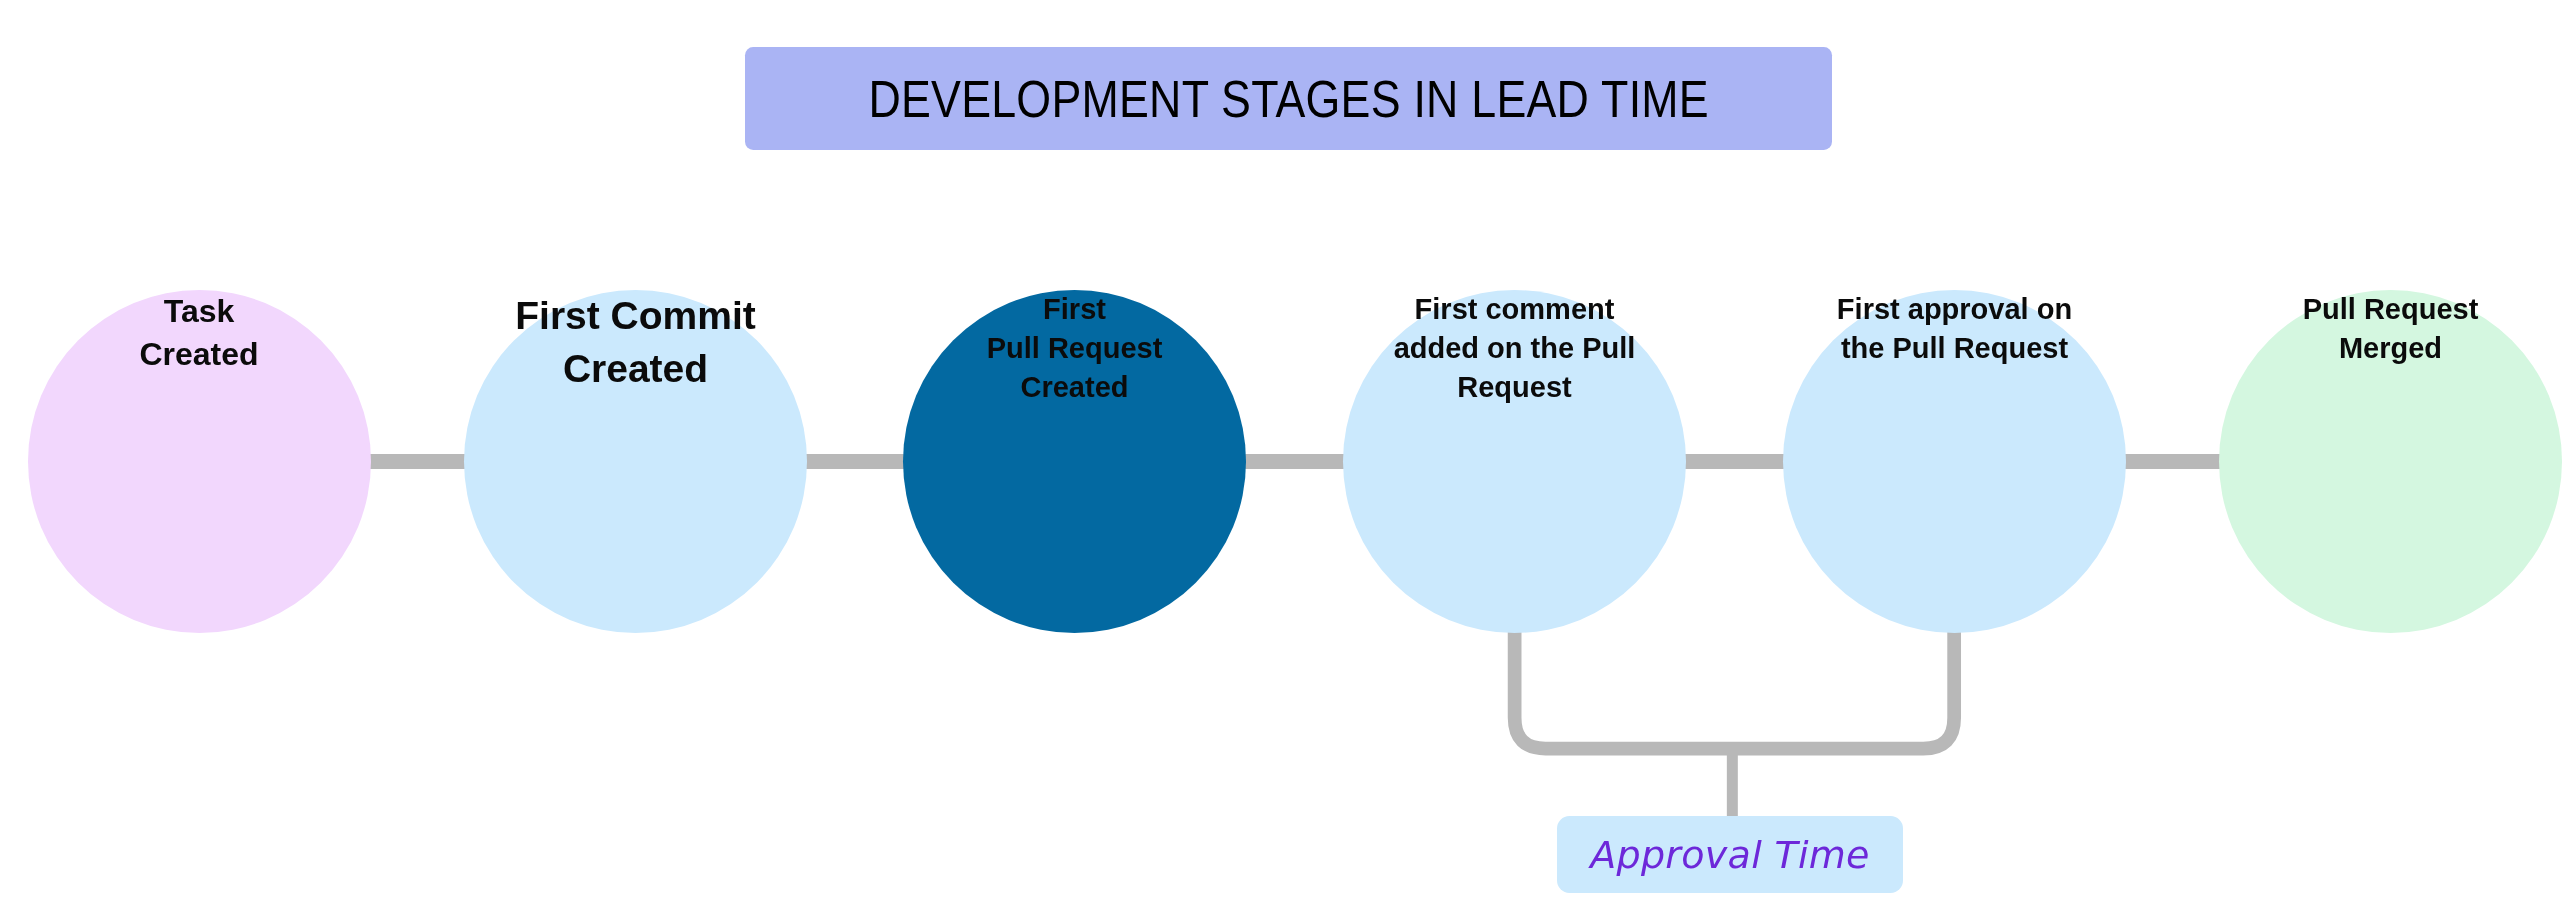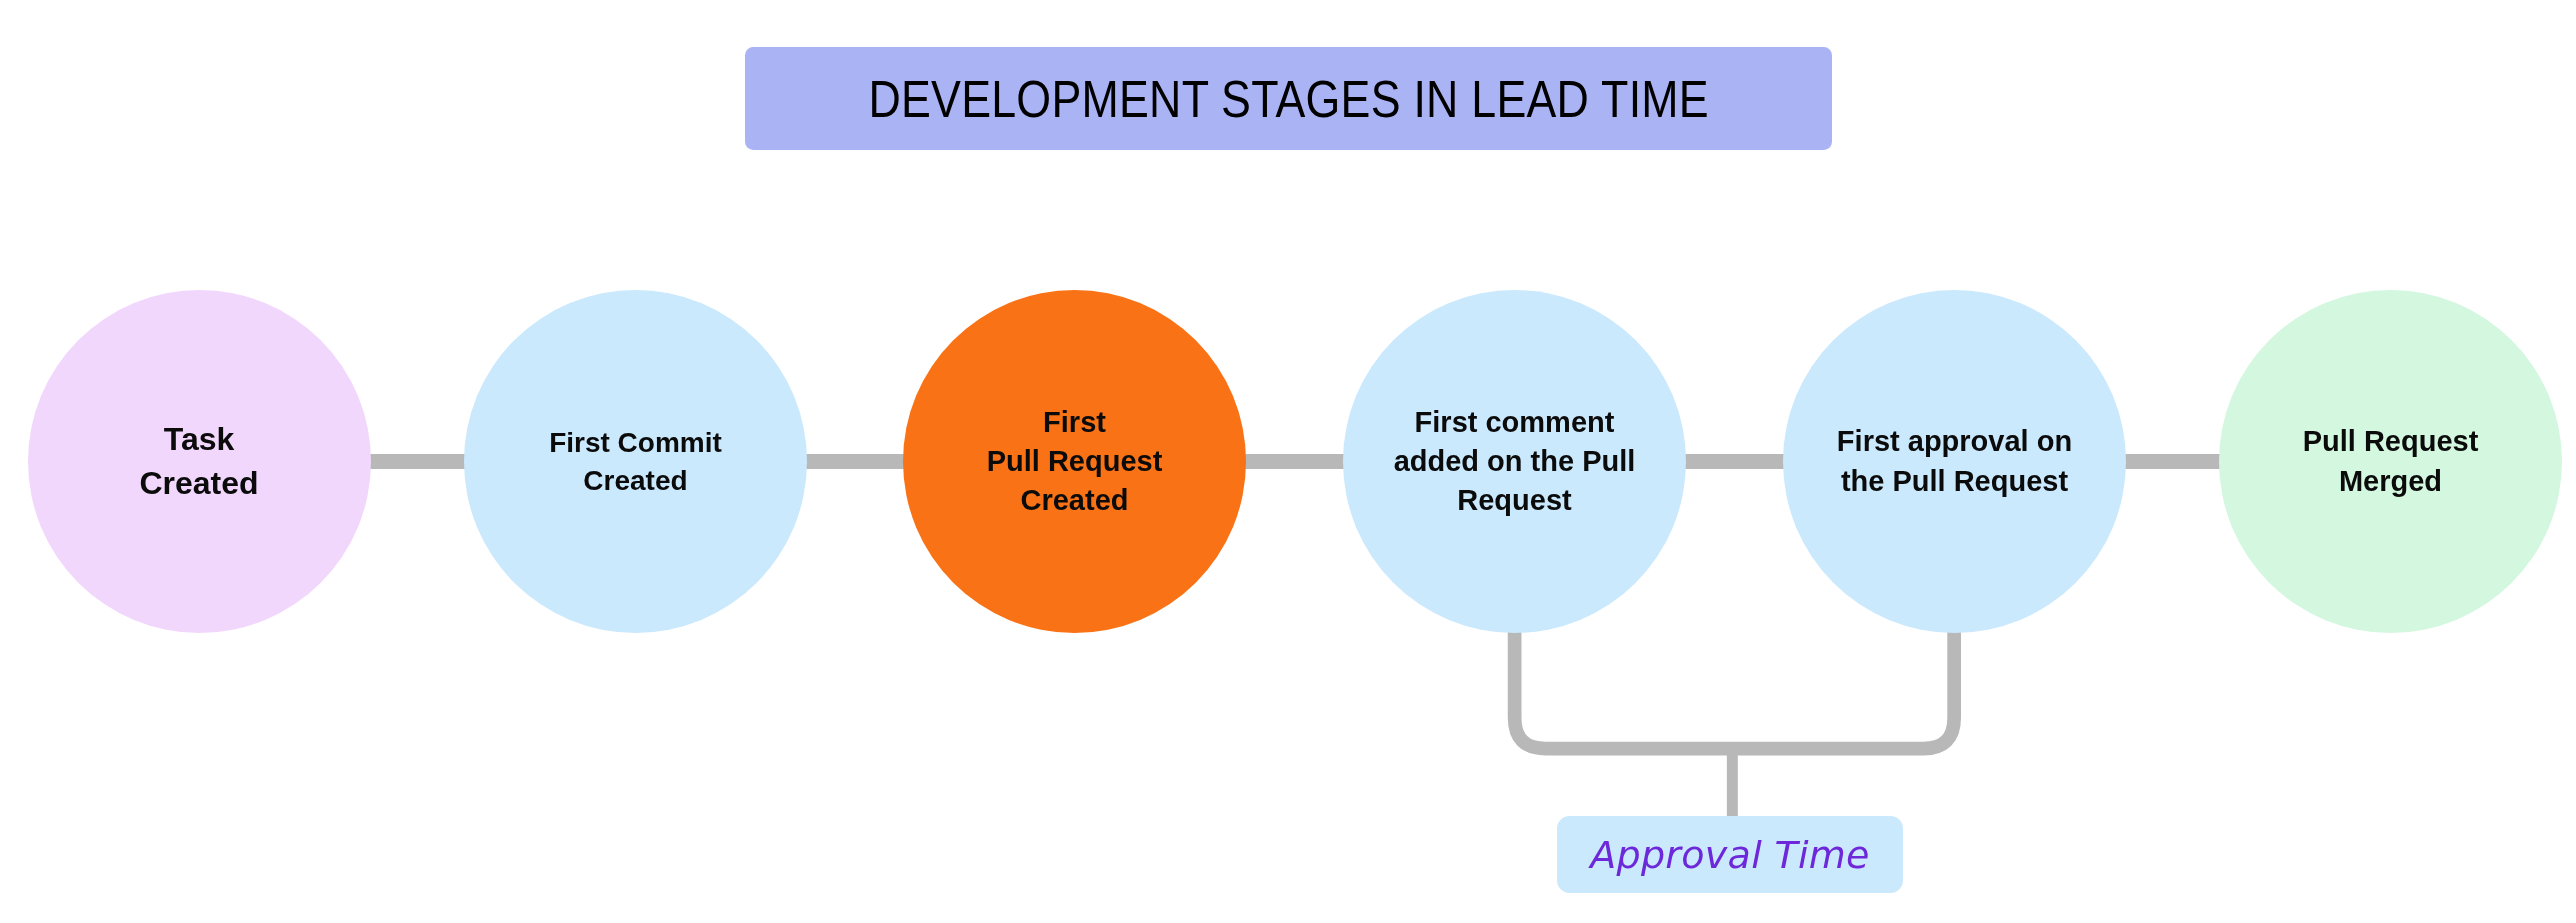--- a/index.html
+++ b/index.html
@@ -56,43 +56,42 @@
     pointer-events: none;
   }
 
   
   .node {
     position: absolute;
     width: 343px;
     height: 343px;
     border-radius: 50%;
     display: flex;
-    align-items: center;
     justify-content: center;
     box-sizing: border-box;
     top: 290px;
   }
   .node-label {
     font-family: "Liberation Sans", "DejaVu Sans", sans-serif;
     font-weight: 700;
     color: #0b0b0b;
     text-align: center;
     line-height: 1.35;
     white-space: pre-line;
   }
 
   .node.n1 { left:  27.5px; background: #f2d7fd; }
   .node.n2 { left: 464px; background: #cbe9fd; }
-  .node.n3 { left:903px; background: #f97316; }
+  .node.n3 { left:903px; background: #0369a1; }
   .node.n4 { left:1343px; background: #cbe9fd; }
   .node.n5 { left:1783px; background: #cbe9fd; }
   .node.n6 { left:2219px; background: #d4f7e0; }
 
   .node.n1 .node-label { font-size: 32px; }
-  .node.n2 .node-label { font-size: 28px; }
+  .node.n2 .node-label { font-size: 39px; }
   .node.n3 .node-label { font-size: 29px; }
   .node.n4 .node-label { font-size: 29px; width: 385px; }
   .node.n5 .node-label { font-size: 29px; width: 385px; }
   .node.n6 .node-label { font-size: 29px; }
 
   
   .callout {
     position: absolute;
     left: 1557px;
     top: 816px;

